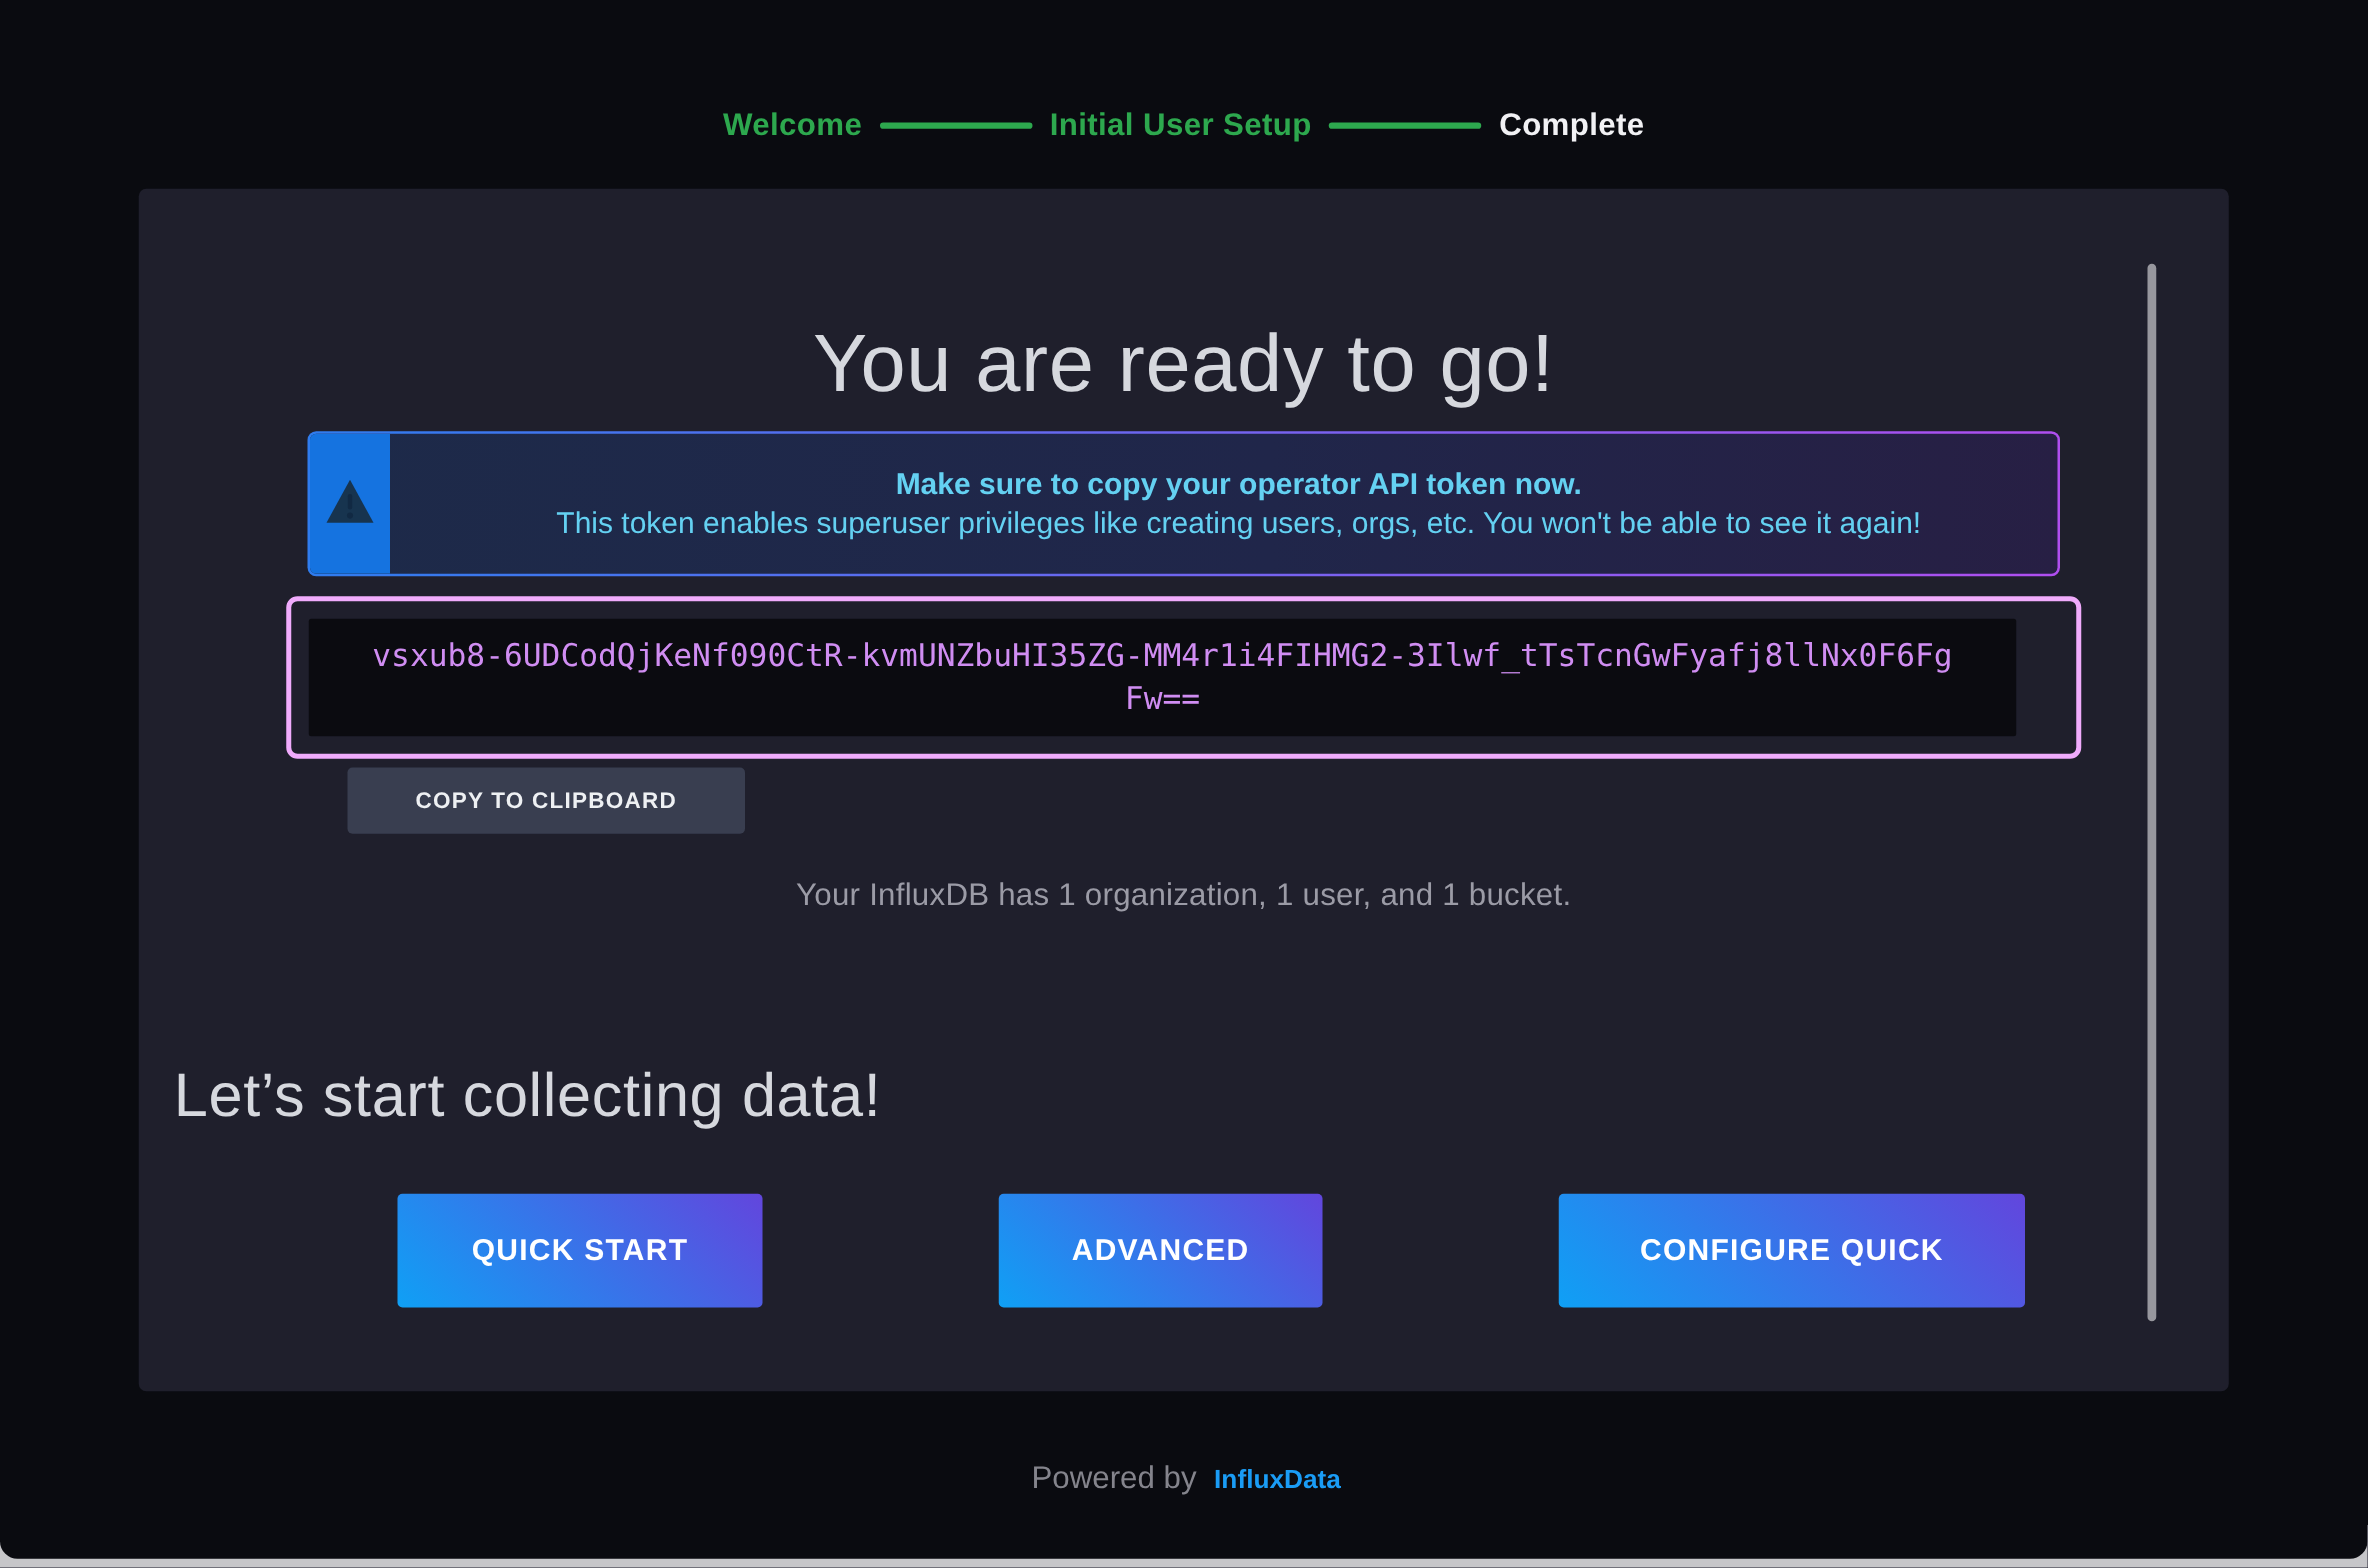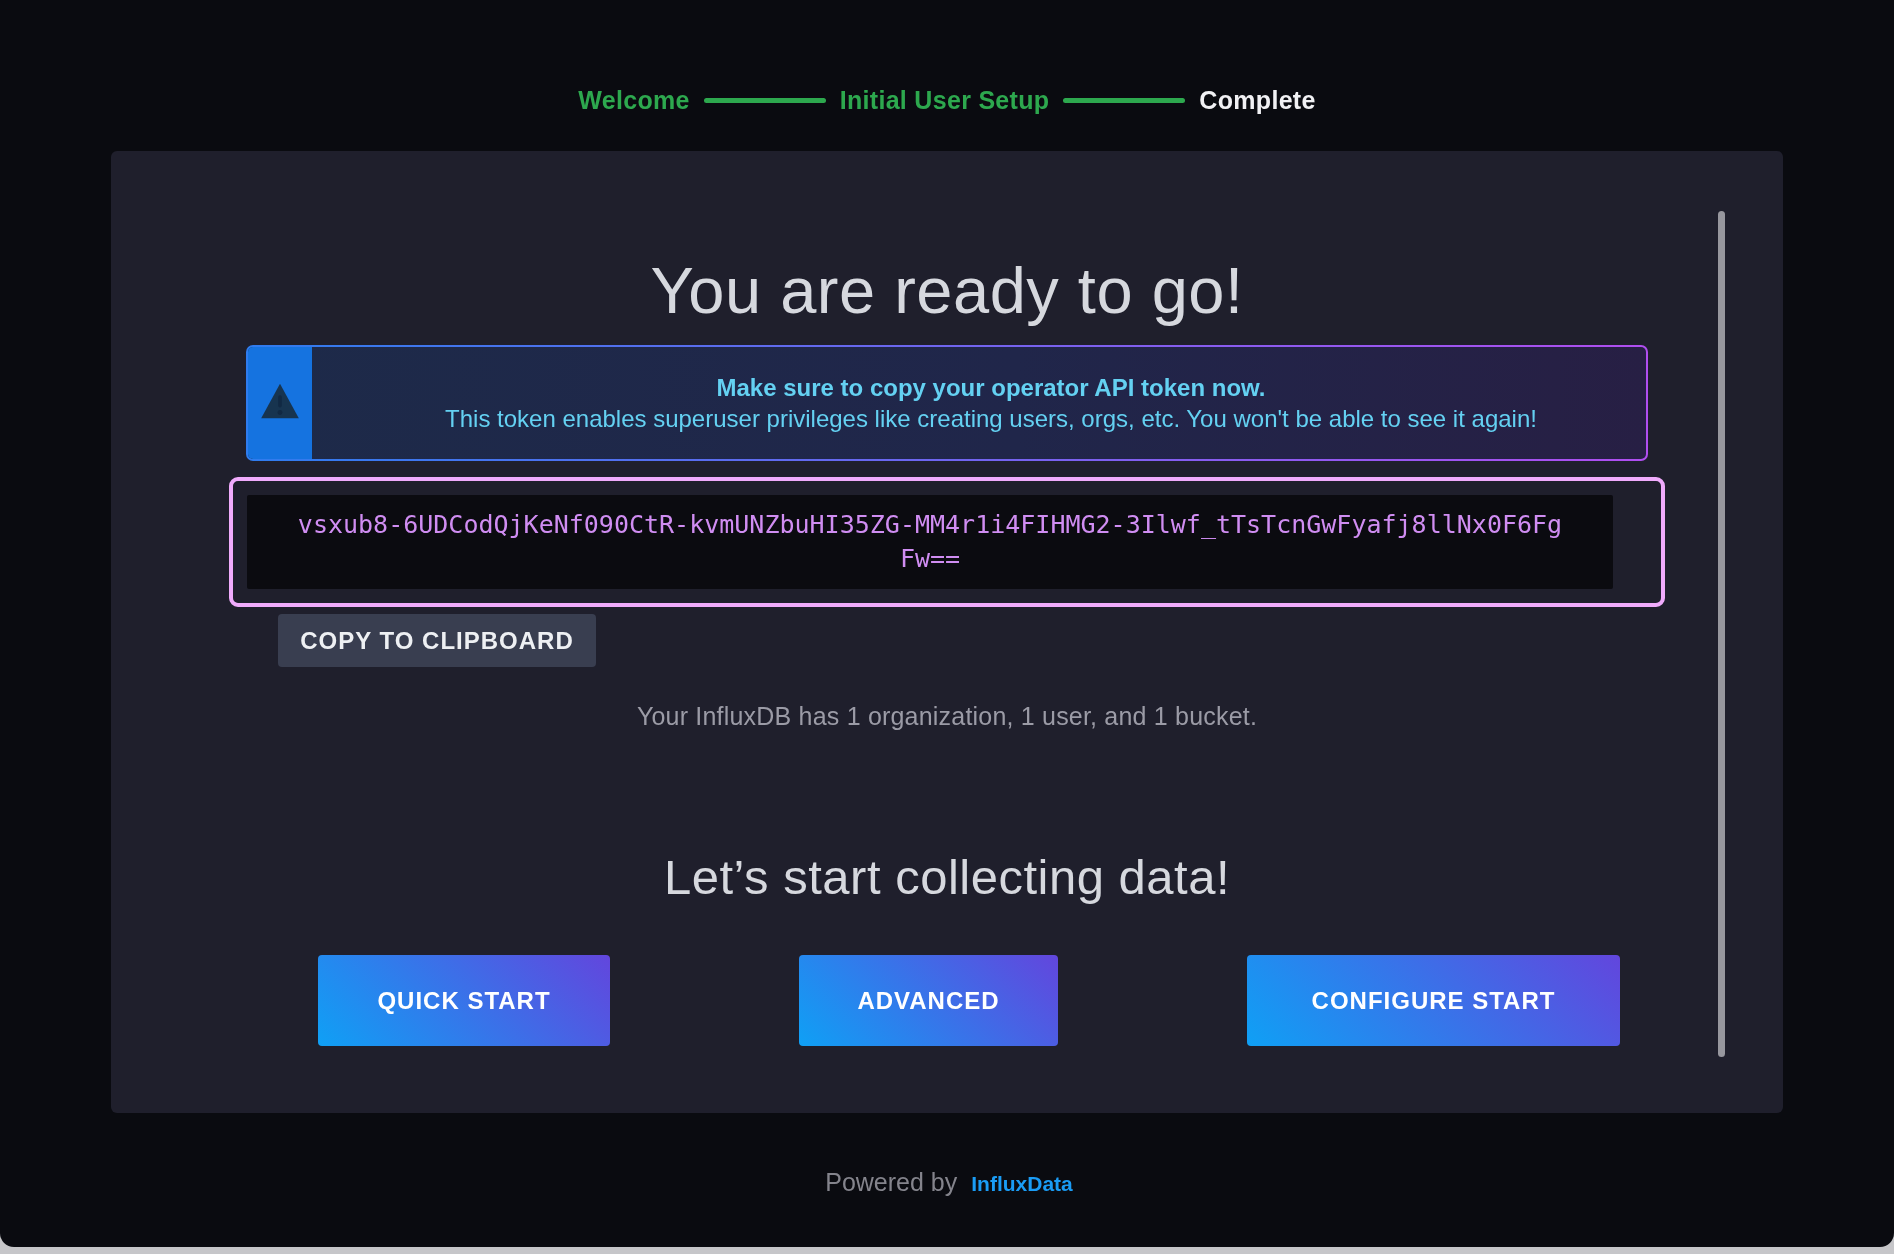--- a/index.html
+++ b/index.html
@@ -65,30 +65,30 @@
   }
   .token-text {
     font-family:"DejaVu Sans Mono", monospace;
     font-size:25px; line-height:34px; color:#d08df2;
     width:84.5ch; text-align:center; word-break:break-all;
   }
   .copy-btn {
     margin:7px 0 0 167px; width:318px; height:53px;
     background:#393e50; border:none; border-radius:4px;
     color:#eef0f3; font-family:"Liberation Sans",sans-serif;
-    font-weight:bold; font-size:24px; letter-spacing:1px;
+    font-weight:bold; font-size:18px; letter-spacing:1px;
     display:flex; align-items:center; justify-content:center; cursor:pointer;
   }
   .summary {
     margin-top:35px; text-align:center;
     font-size:25px; color:#9b9ba6; letter-spacing:.2px;
   }
   .cta-title {
     margin-top:118px; font-size:49px; line-height:56px; font-weight:300;
-    color:#d6d8de; text-align:center; letter-spacing:.5px;
+    color:#d6d8de; letter-spacing:.5px;margin-left:28px;
   }
   .cta-row {
     margin:50px 163px 0 207px;
     display:flex; justify-content:space-between;
   }
   .cta-btn {
     height:91px; border:none; border-radius:4px; cursor:pointer;
     background:linear-gradient(45deg,#0fa0f5 0%,#6246dd 100%);
     color:#ffffff; font-family:"Liberation Sans",sans-serif;
     font-weight:bold; font-size:24px; letter-spacing:1px;
@@ -153,21 +153,21 @@
 
     <button class="copy-btn">COPY TO CLIPBOARD</button>
 
     <div class="summary">Your InfluxDB has 1 organization, 1 user, and 1 bucket.</div>
 
     <div class="cta-title">Let’s start collecting data!</div>
 
     <div class="cta-row">
       <button class="cta-btn cta-quick">QUICK START</button>
       <button class="cta-btn cta-advanced">ADVANCED</button>
-      <button class="cta-btn cta-later">CONFIGURE START</button>
+      <button class="cta-btn cta-later">CONFIGURE QUICK</button>
     </div>
 
     <div class="scroll-thumb"></div>
   </div>
 
   <div class="footer">
     <span class="powered-by">Powered by</span>
     <a class="brand-link">InfluxData</a>
   </div>
 

